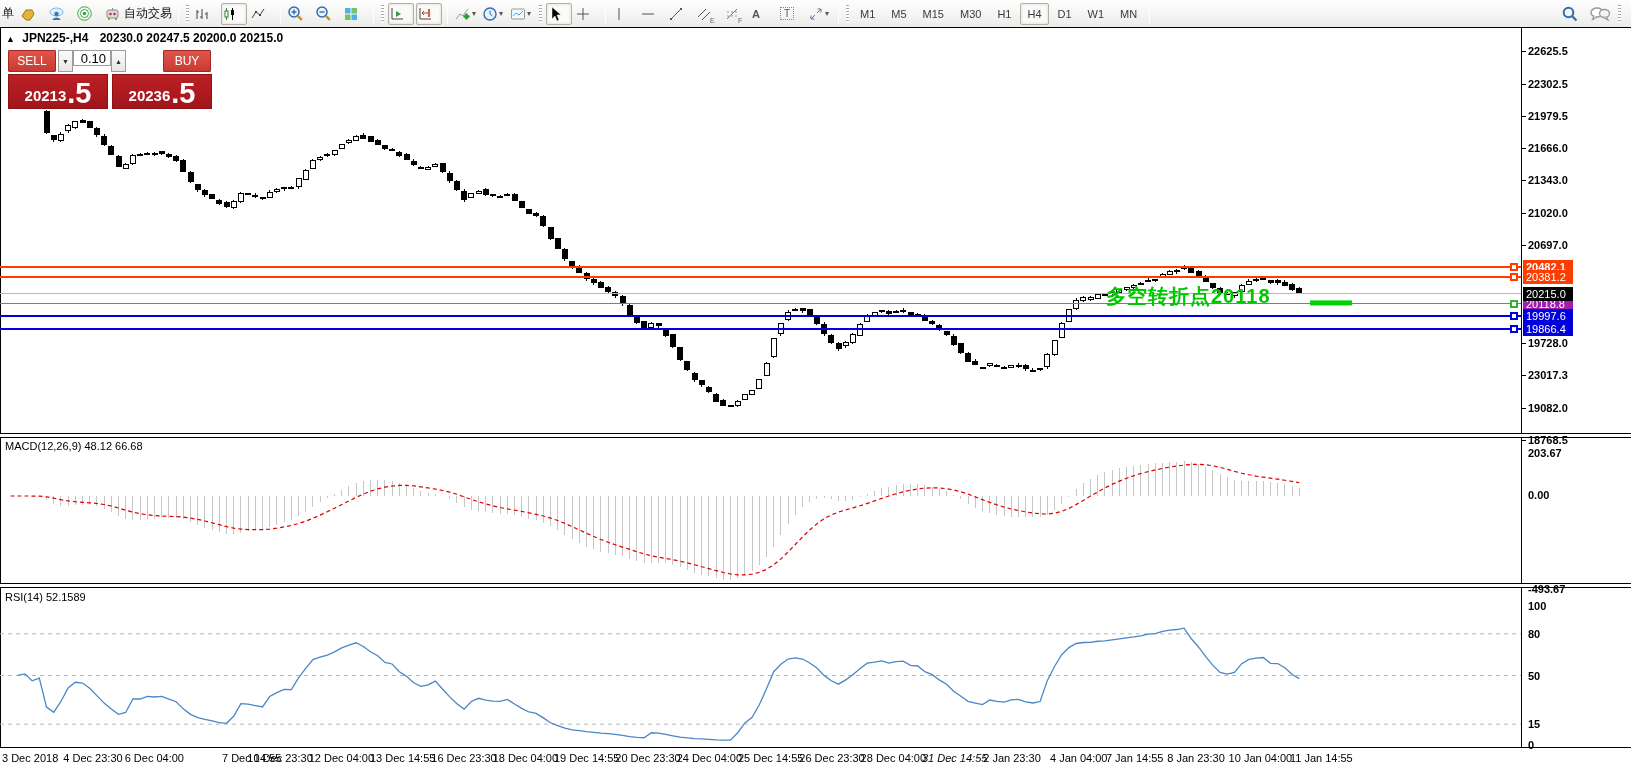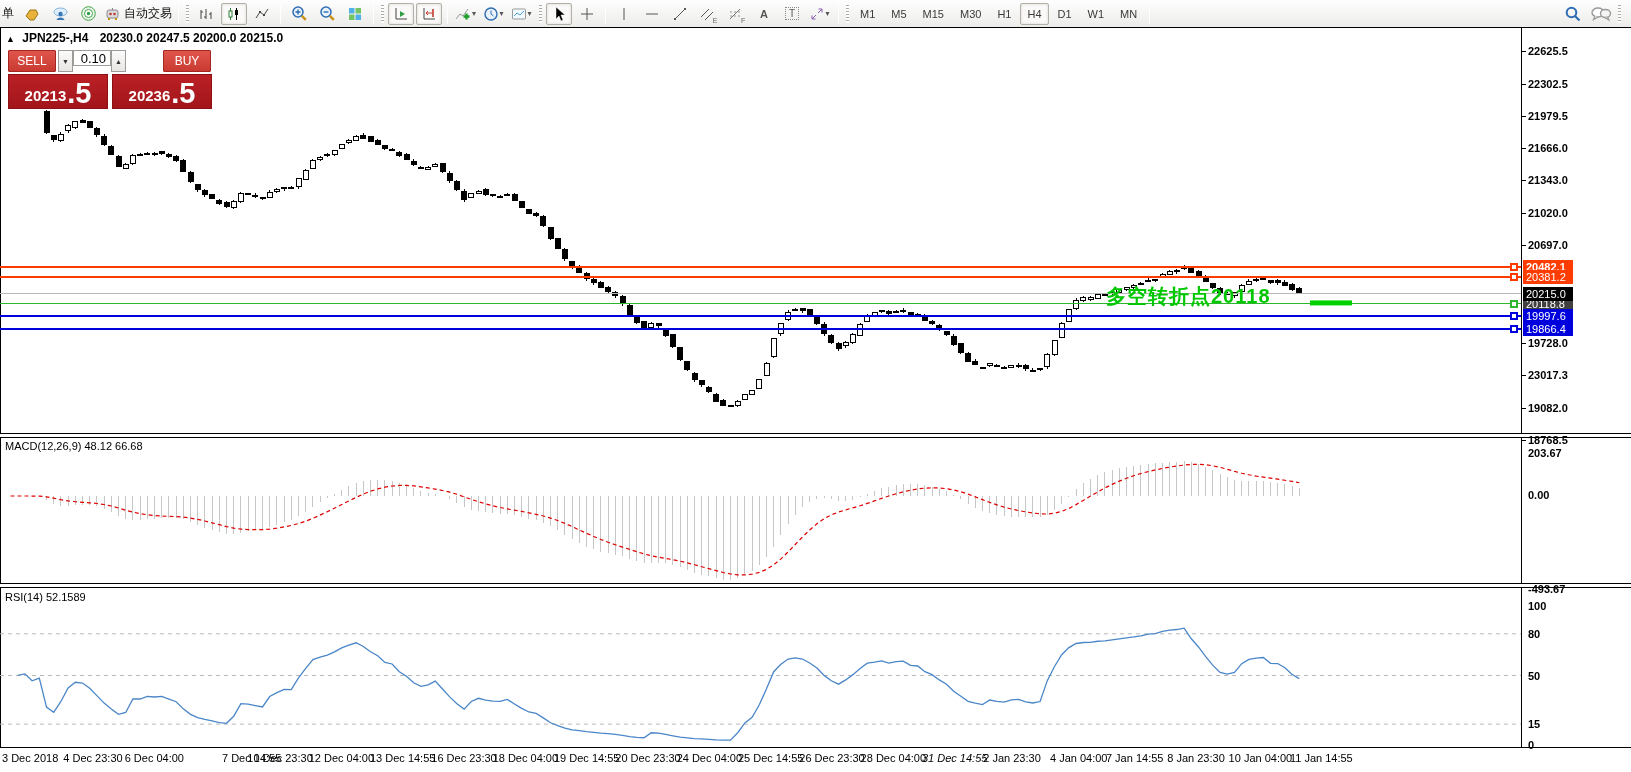--- a/index.html
+++ b/index.html
@@ -2,21 +2,21 @@
 <html><head>
 <meta charset="utf-8">
 <style>
   *{box-sizing:border-box;margin:0;padding:0}
   html,body{background:#fff}
   .screen{position:relative;width:1631px;height:772px;background:#fff;overflow:hidden;
     font-family:"Liberation Sans",sans-serif;-webkit-font-smoothing:antialiased}
   
   .toolbar{position:absolute;left:0;top:0;width:1631px;height:27px;display:flex;align-items:center;
     background:linear-gradient(#fefefe,#ececea);padding:0 2px;z-index:30}
-  .tbtn{height:22px;min-width:26px;display:inline-flex;align-items:center;justify-content:center;
+  .tbtn{height:22px;min-width:26px;display:inline-flex;align-items:center;
     border:1px solid transparent;border-radius:2px;margin:0 1px;font-size:11px;color:#333;cursor:default}
   .tbtn.pressed{border:1px solid #b3b0aa;background:#fbfaf8;box-shadow:inset 0 0 3px #d8d5cf}
   .tbtn .cjk{font-size:12px;color:#111;margin-left:3px;white-space:nowrap}
   .tbtxt{font-size:12px;color:#111;margin-right:4px;white-space:nowrap}
   .sep{width:1px;height:20px;background:#c6c3bf;border-right:1px solid #fff;margin:0 4px}
   .grip{width:3px;height:18px;margin:0 3px;background:repeating-linear-gradient(#aaa 0 1px,#fff 1px 3px)}
   .tf{padding:0 6px;color:#3a3a3a}
   .caret{font-size:8px;color:#555;margin:0 2px 0 1px}
   .tb-right{margin-left:auto;display:flex;align-items:center}
   .sub{font-size:7px;color:#666;align-self:flex-end;margin-left:-2px}
@@ -832,21 +832,21 @@
 
   <div class="annotation" style="color: rgb(0, 200, 0);">多空转折点20118</div>
 
   <div class="indlabel" style="top:440px">MACD(12,26,9) 48.12 66.68</div>
   <div class="indlabel" style="top:591px">RSI(14) 52.1589</div>
 <div class="marker" style="top: 262.941px; border-color: rgb(255, 60, 0);"></div>
     <div class="tag" style="top: 259.941px; background: rgb(255, 60, 0); font-weight: bold;">20482.1</div>
     <div class="marker" style="top: 273.106px; border-color: rgb(255, 60, 0);"></div>
     <div class="tag" style="top: 270.106px; background: rgb(255, 60, 0);">20381.2</div>
     <div class="marker" style="top: 299.543px; border-color: rgb(45, 181, 45);"></div>
-    <div class="tag" style="top: 296.543px; background: #404040;">20118.8</div>
+    <div class="tag" style="top: 296.543px; background: #a21caf;">20118.8</div>
     <div class="marker" style="top: 311.753px; border-color: rgb(0, 0, 221);"></div>
     <div class="tag" style="top: 308.753px; background: rgb(0, 0, 221);">19997.6</div>
     <div class="marker" style="top: 324.971px; border-color: rgb(0, 0, 221);"></div>
     <div class="tag" style="top: 321.971px; background: rgb(0, 0, 221);">19866.4</div>
     <div class="tag" style="top: 287px; background: rgb(0, 0, 0);">20215.0</div>
     <div class="axtick" style="top: 51px;"></div>
     <div class="axlabel" style="top: 45px;">22625.5</div>
     <div class="axtick" style="top: 83.5413px;"></div>
     <div class="axlabel" style="top: 77.5413px;">22302.5</div>
     <div class="axtick" style="top: 116.083px;"></div>

